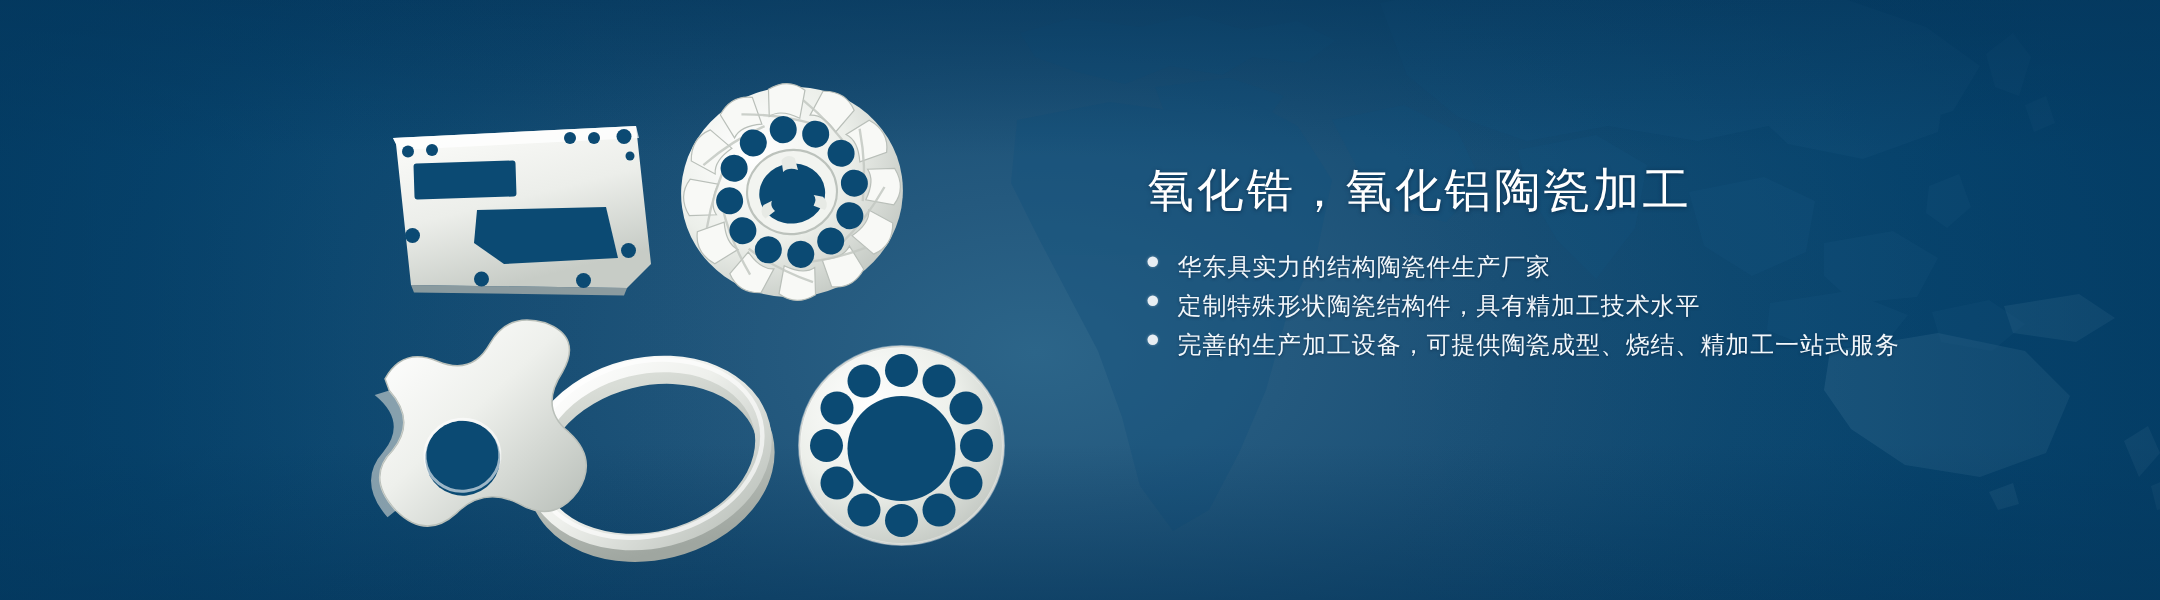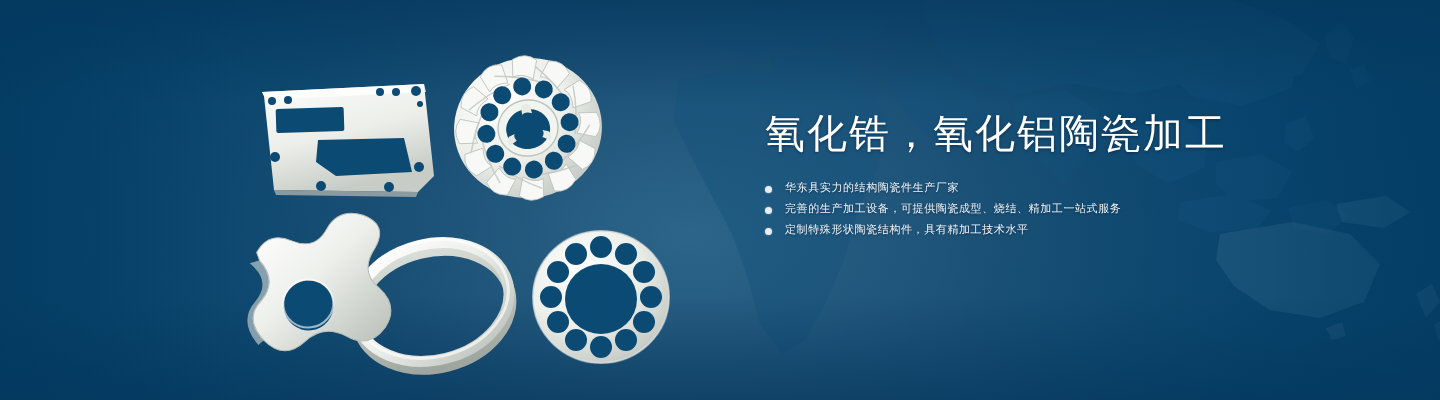--- a/index.html
+++ b/index.html
@@ -28,28 +28,28 @@
                               rgba(0,0,0,0) 74%, rgba(4,50,86,.50) 100%);
   }
   .world-map{position:absolute;left:620px;top:-28px;width:840px;height:400px;opacity:.85;}
   .world-map svg{display:block;width:100%;height:100%;}
   .map-land{fill:#15527c;opacity:.55;}
   .map-land.light{fill:#3a7296;opacity:.45;}
 
   
   .copy{position:absolute;left:765px;top:108px;width:620px;}
   .headline{
-    color:#ffffff;font-size:40px;line-height:1.25;letter-spacing:2px;
+    color:#ffffff;font-size:31px;line-height:1.25;letter-spacing:2px;
     font-weight:400;white-space:nowrap;
     text-shadow:0 1px 3px rgba(0,22,45,.55);
   }
   .bullets{list-style:none;margin:0;padding:0;margin-top:24px;}
   .bullets li{
-    display:flex;align-items:flex-end;
-    color:#f2f7fb;font-size:11px;line-height:1;
+    display:flex;align-items:flex-start;
+    color:#f2f7fb;font-size:16px;line-height:1;
     margin-bottom:10px;letter-spacing:.6px;white-space:nowrap;
     text-shadow:0 1px 2px rgba(0,22,45,.5);
   }
   .dot{
     flex:0 0 auto;width:7px;height:7px;border-radius:50%;
     background:#e8eef3;margin-right:13px;
     box-shadow:0 0 2px rgba(255,255,255,.4);
   }
 
   
@@ -250,22 +250,22 @@
 
   <div class="copy">
     <div class="headline">氧化锆，氧化铝陶瓷加工</div>
     <ul class="bullets">
       <li>
         <span class="dot"></span>
         <span>华东具实力的结构陶瓷件生产厂家</span>
       </li>
       <li>
         <span class="dot"></span>
-        <span>完善的生产加工设备，可提供陶瓷成型、烧结、精加工一站式服务</span>
+        <span>定制特殊形状陶瓷结构件，具有精加工技术水平</span>
       </li>
       <li>
         <span class="dot"></span>
-        <span>定制特殊形状陶瓷结构件，具有精加工技术水平</span>
+        <span>完善的生产加工设备，可提供陶瓷成型、烧结、精加工一站式服务</span>
       </li>
     </ul>
   </div>
 
 </div>
 
 </body></html>

